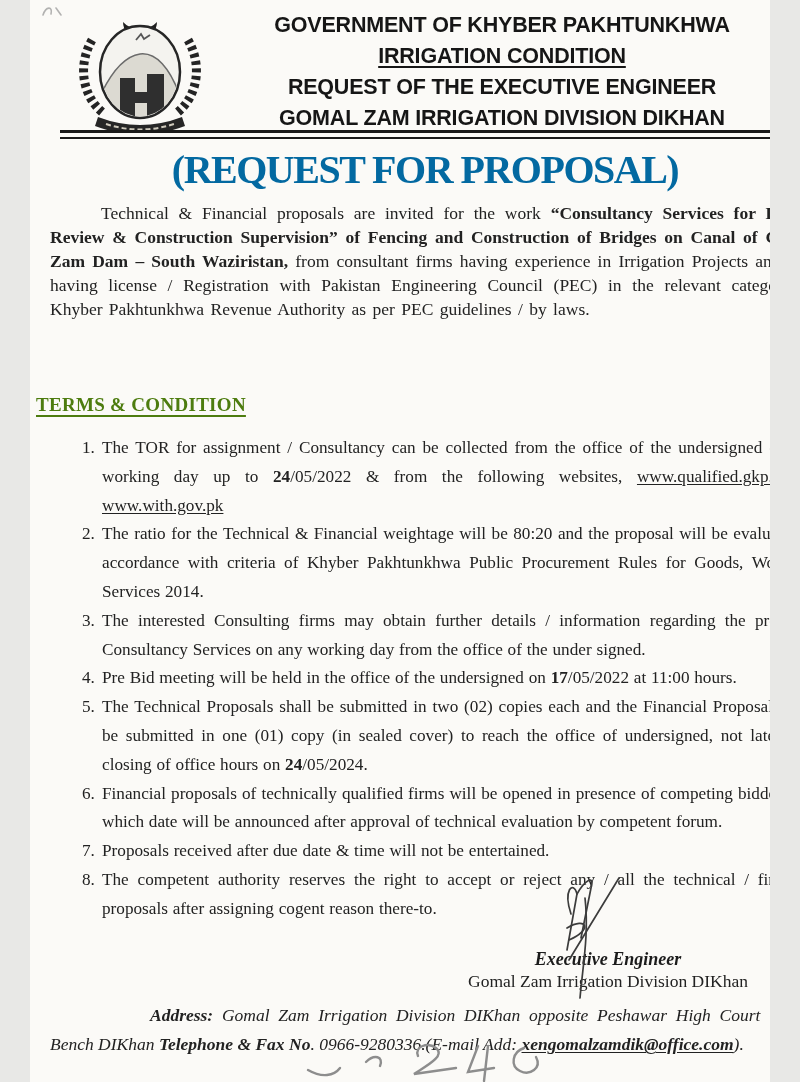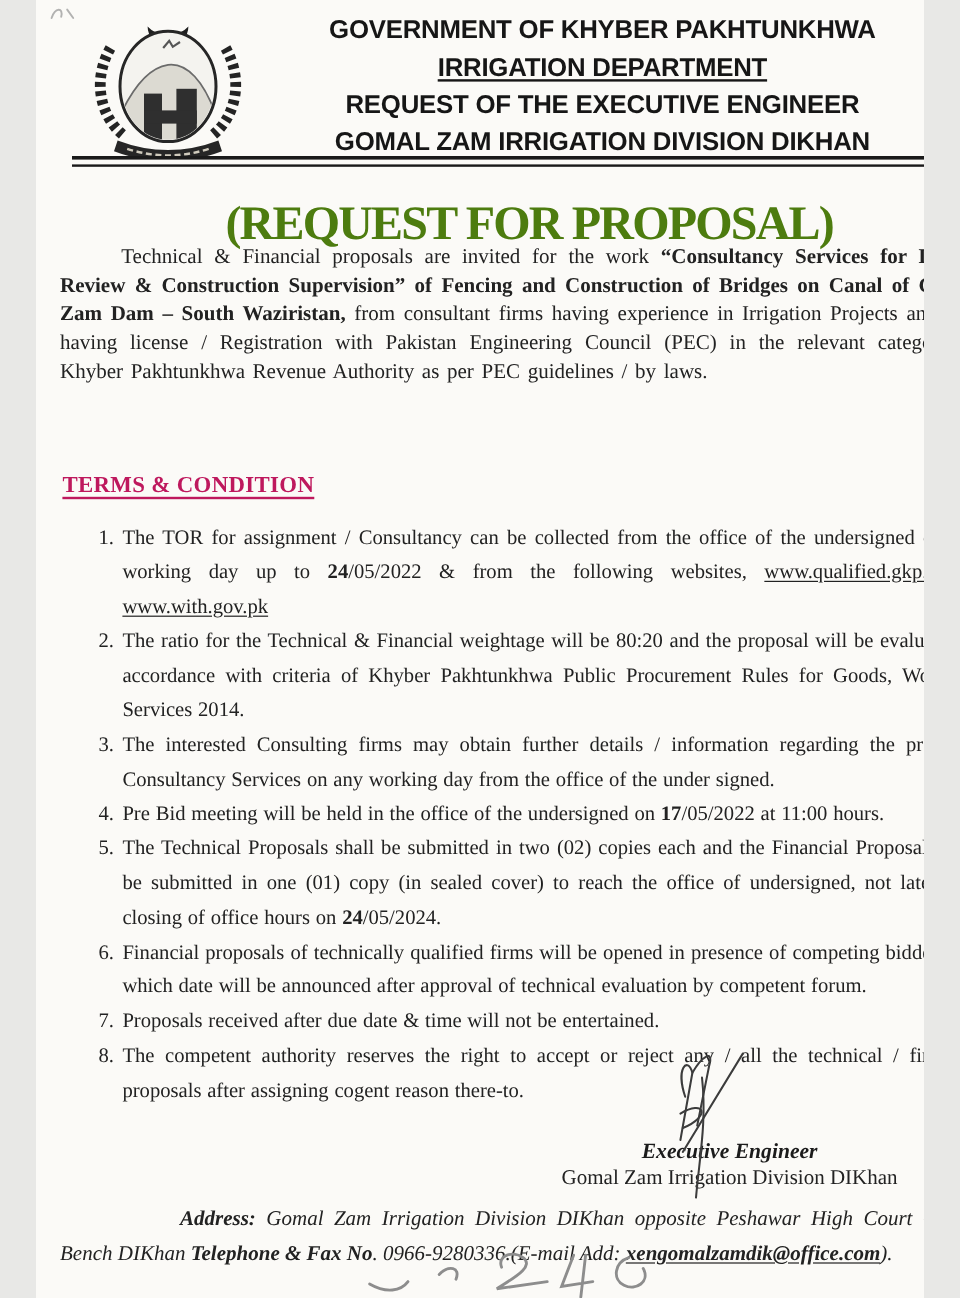--- a/index.html
+++ b/index.html
@@ -16,31 +16,31 @@
     font-family:"Liberation Sans",sans-serif;font-weight:700;
     font-size:21.5px;line-height:31px;color:#161616;letter-spacing:-0.2px;
   }
   .hline.u{text-decoration:underline;text-decoration-thickness:2px;text-underline-offset:3px;}
   .double-rule{
     position:absolute;top:130px;left:30px;width:744px;height:4px;
     border-top:3px solid #1a1a1a;border-bottom:2px solid #1a1a1a;
   }
   
   .title{
-    position:absolute;top:146px;left:0;width:100%;margin:16px;padding-left:50px;box-sizing:border-box;
-    text-align:center;font-size:40px;font-weight:700;letter-spacing:-1.5px;color:#4d7c0f;
+    position:absolute;top:146px;left:0;width:100%;margin:0;padding-left:50px;box-sizing:border-box;
+    text-align:center;font-size:40px;font-weight:700;letter-spacing:-1.5px;color:#0369a1;
   }
   
   .intro{
     position:absolute;top:201px;left:20px;width:766px;margin:0;
     font-size:17.5px;line-height:24px;text-align:justify;text-indent:51px;word-spacing:2px;
   }
   .terms-heading{
-    position:absolute;top:394px;left:22px;margin:0;
-    font-size:19px;font-weight:700;letter-spacing:.3px;color:#be185d;
+    position:absolute;top:394px;left:6px;margin:0;
+    font-size:19px;font-weight:700;letter-spacing:.3px;color:#4d7c0f;
     text-decoration:underline;text-decoration-thickness:1.5px;text-underline-offset:4px;
   }
   .terms-list{
     position:absolute;top:434px;left:22px;width:766px;margin:0;padding:0;list-style:none;
     font-size:17.2px;line-height:28.8px;
   }
   .terms-list li{display:flex;align-items:flex-start;margin:0;}
   .li-num{flex:0 0 20px;margin-left:30px;}
   .li-body{flex:1;text-align:justify;word-spacing:0.5px;}
   .b{font-weight:700;}
@@ -85,21 +85,21 @@
         <rect x="56" y="72" width="15" height="40"></rect>
         <rect x="83" y="68" width="17" height="44"></rect>
         <rect x="56" y="86" width="44" height="11"></rect>
       </g>
 
       <path d="M34,111 Q76,127 118,111 L121,120 Q76,137 31,120 Z" fill="#262626"></path>
       <path d="M42,118 Q76,129 110,118" stroke="#cfcabc" stroke-width="2" stroke-dasharray="5 3" fill="none"></path>
     </svg>
     <div class="header-lines">
       <div class="hline">GOVERNMENT OF KHYBER PAKHTUNKHWA</div>
-      <div class="hline u">IRRIGATION DEPARTMENT</div>
+      <div class="hline u">IRRIGATION CONDITION</div>
       <div class="hline">REQUEST OF THE EXECUTIVE ENGINEER</div>
       <div class="hline">GOMAL ZAM IRRIGATION DIVISION DIKHAN</div>
     </div>
   </header>
 
   <div class="double-rule"></div>
 
   <h1 class="title">(REQUEST FOR PROPOSAL)</h1>
 
   <p class="intro"><span>Technical &amp; Financial proposals are invited for the work </span><span class="b">“Consultancy Services for Design Review &amp; Construction Supervision” of Fencing and Construction of Bridges on Canal of Gomal Zam Dam – South Waziristan,</span><span> from consultant firms having experience in Irrigation Projects and also having license / Registration with Pakistan Engineering Council (PEC) in the relevant category &amp; Khyber Pakhtunkhwa Revenue Authority as per PEC guidelines / by laws.</span></p>

